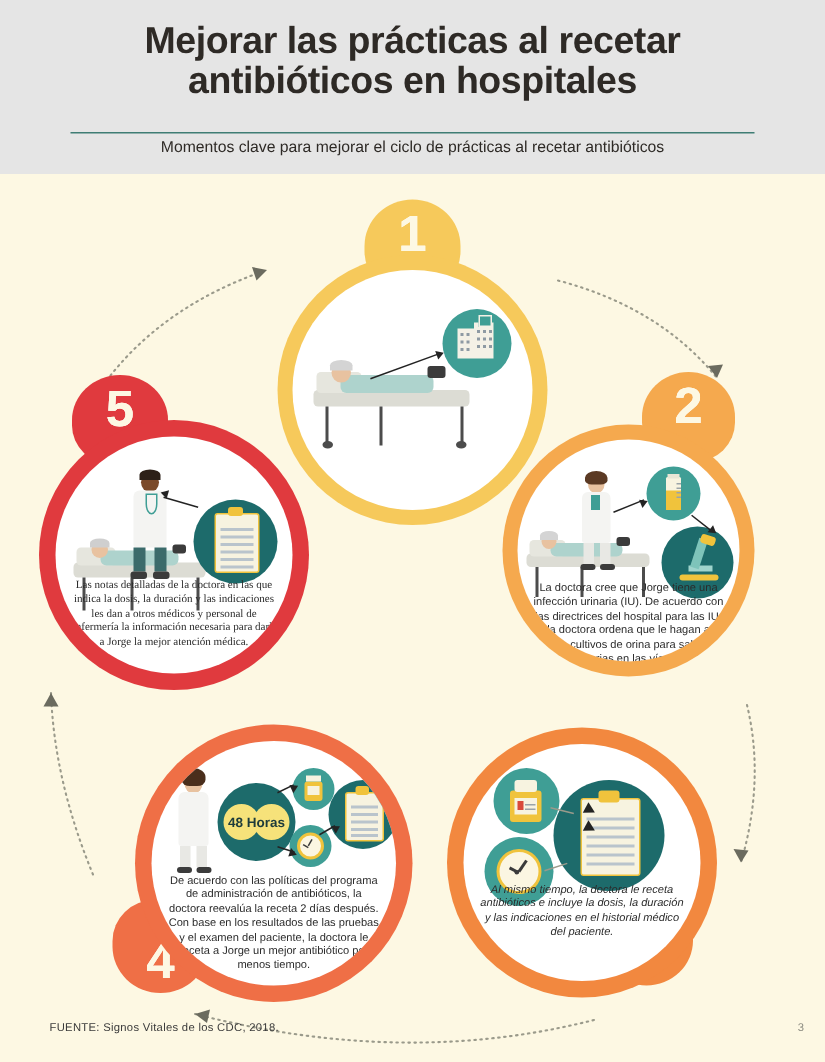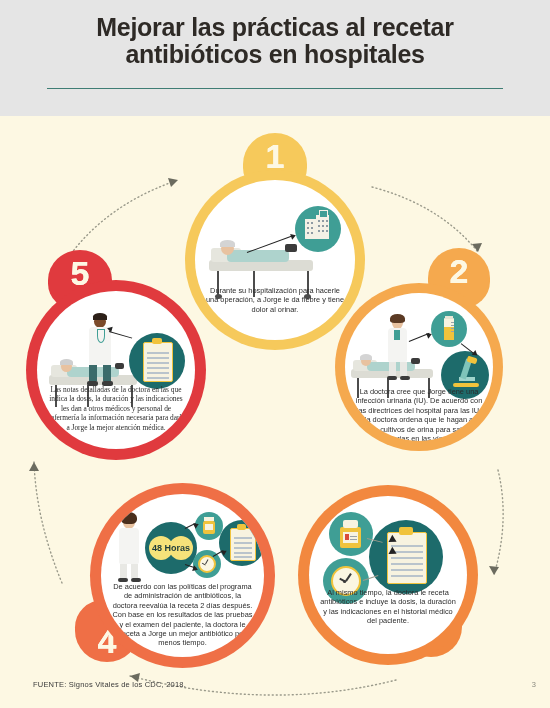--- a/index.html
+++ b/index.html
@@ -63,21 +63,21 @@
     color:#2b2b2b;
     font-size:7.4px;
     line-height:9.4px;
     left:0;right:0;
     padding:0 10px;
     box-sizing:border-box;
   }
   
   .c1{background:#f6c95b;}
   .c2{background:#f5a94e;}
-  .c3{background:#f2883f;}
+  .c3{background:#f2883f;font-style:italic;}
   .c4{background:#ef6f46;}
   .c5{background:#e03a3e;}
 
   
   #circle1{left:185px;top:170px;width:180px;height:180px;}
   #circle1 .inner{left:10px;top:10px;width:160px;height:160px;}
   #tab1{left:243px;top:133px;width:64px;height:62px;}
   #cap1{top:106px;}
 
   #circle2{left:335px;top:283px;width:168px;height:168px;}
@@ -138,20 +138,21 @@
   }
 </style>
 </head>
 <body>
 
 <div class="page">
 
   <div class="header">
     <div class="title">Mejorar las prácticas al recetar antibióticos en hospitales</div>
     <div class="rule"></div>
+    <div class="subtitle">Momentos clave para mejorar el ciclo de prácticas al recetar antibióticos</div>
   </div>
   <div class="notch"></div>
 
   <svg width="550" height="708" style="position:absolute;left:0;top:0;pointer-events:none;">
     <path d="M372,187 Q440,205 478,252" stroke="#9a9a8b" stroke-width="1.4" fill="none" stroke-dasharray="1,3" stroke-linecap="round"></path>
     <polygon points="478,252 472,244 482,243" fill="#6b6b5f"></polygon>
     <path d="M498,470 Q510,520 494,575" stroke="#9a9a8b" stroke-width="1.4" fill="none" stroke-dasharray="1,3" stroke-linecap="round"></path>
     <polygon points="494,575 489,566 499,567" fill="#6b6b5f"></polygon>
     <path d="M396,680 Q270,712 130,676" stroke="#9a9a8b" stroke-width="1.4" fill="none" stroke-dasharray="1,3" stroke-linecap="round"></path>
     <polygon points="130,676 140,673 138,682" fill="#6b6b5f"></polygon>
@@ -238,21 +239,20 @@
         <div class="win" style="left:23px;top:19px;"></div>
           <div class="win" style="left:27px;top:19px;"></div>
         <div class="win" style="left:31px;top:19px;"></div>
         <div class="win" style="left:23px;top:24px;"></div>
           <div class="win" style="left:27px;top:24px;"></div>
         <div class="win" style="left:31px;top:24px;"></div>
       </div>
 
       <div class="arrow" style="left:52px;top:72px;width:48px;transform:rotate(-20deg);"></div>
       <div class="arrowhead" style="left:96px;top:53px;transform:rotate(-20deg);"></div>
-      <div class="caption" id="cap1">Durante su hospitalización para hacerle una operación, a Jorge le da fiebre y tiene dolor al orinar.</div>
     </div>
   </div>
 
   <div class="tab c2" id="tab2">
     <span class="num">2</span>
   </div>
   <div class="ring c2" id="circle2">
     <div class="inner">
 
       <div class="bedtop" style="left:6px;top:76px;width:82px;height:9px;"></div>

